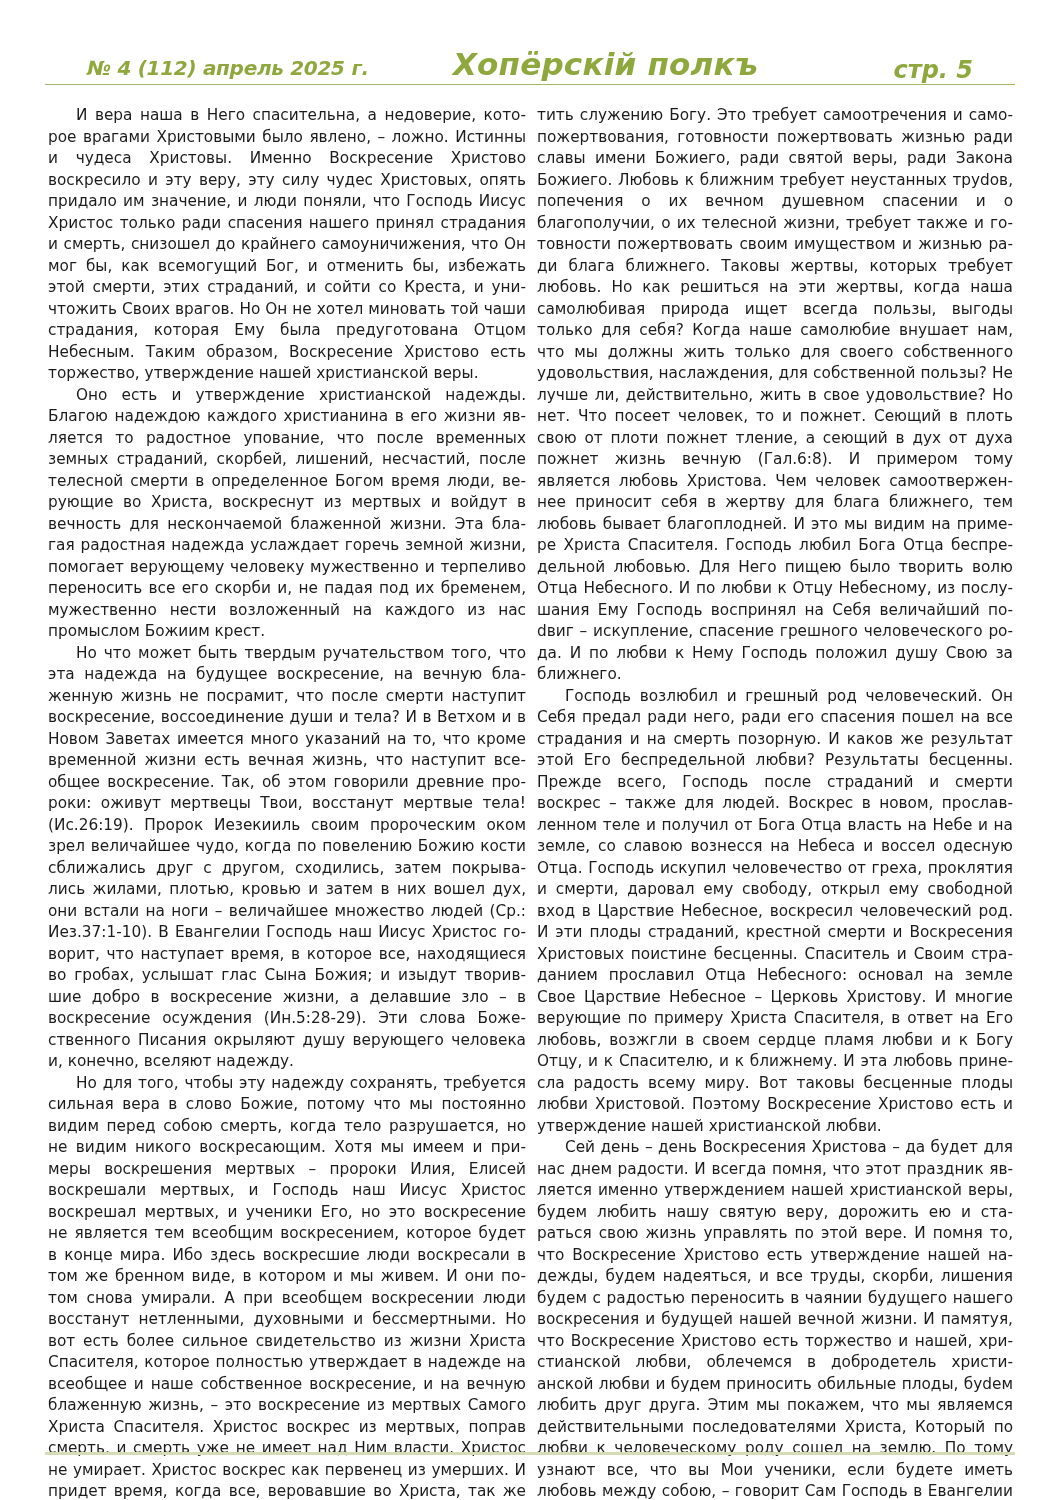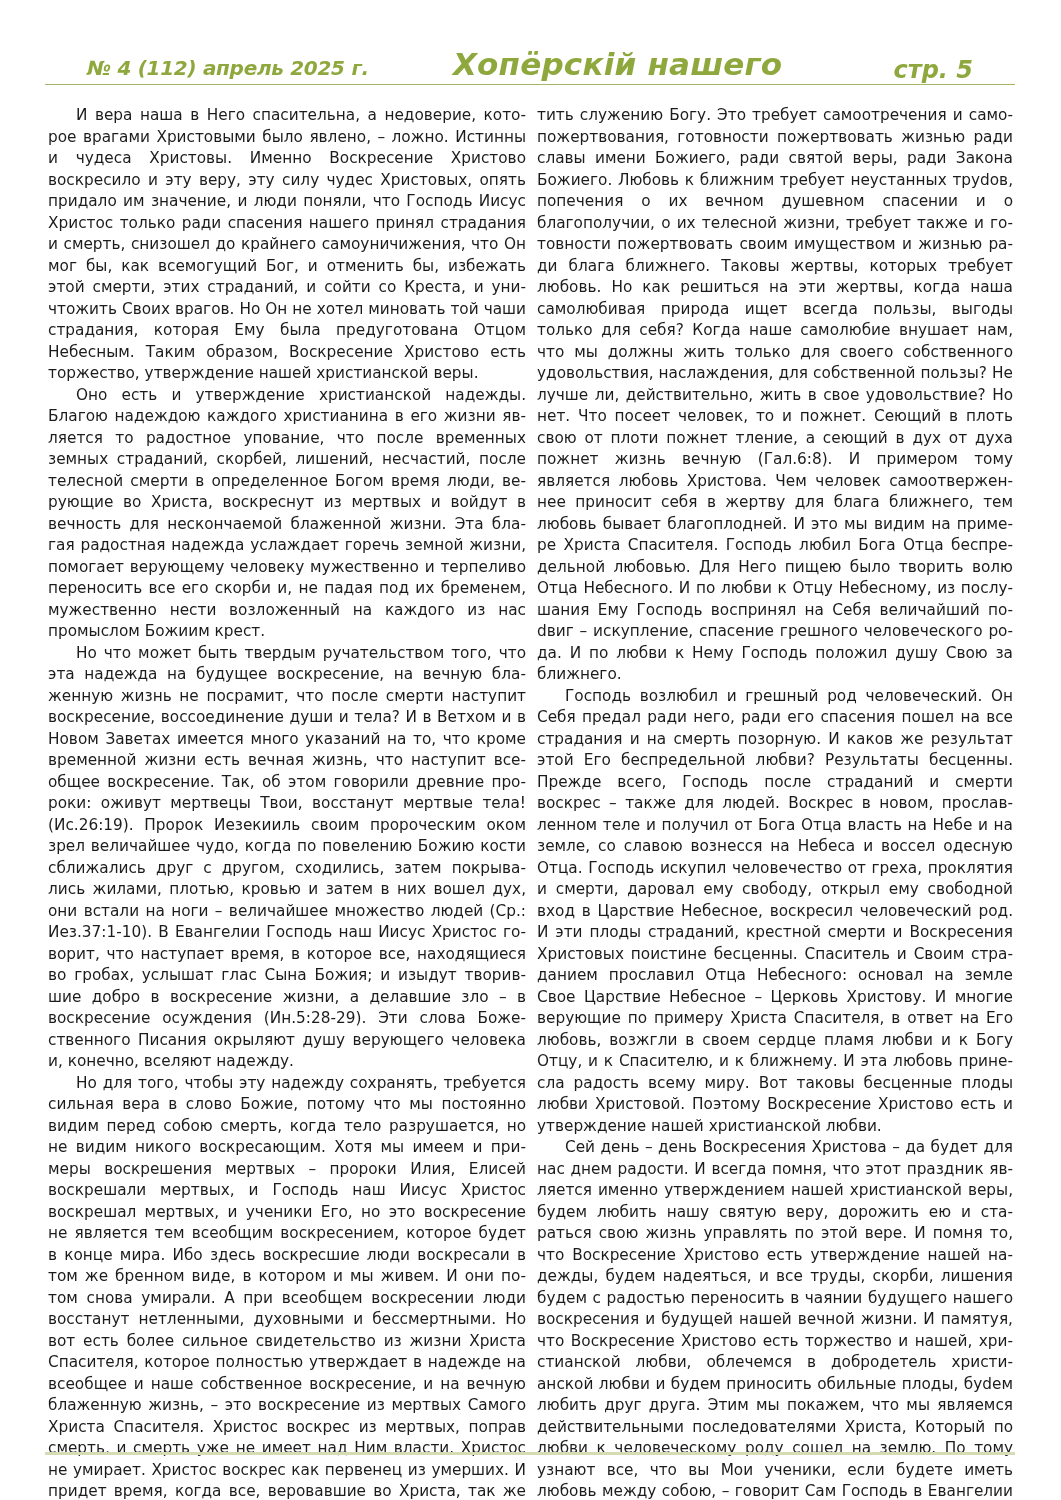--- a/index.html
+++ b/index.html
@@ -19,21 +19,21 @@
   .col-left { left:48px; width:478px; }
   .col-right { left:537px; width:476px; }
   .col p { margin:0; text-indent:28px; }
   .col p.cont { text-indent:0; }
 </style>
 </head>
 <body>
 
 <div class="header">
   <span class="hdr hdr-issue">№ 4 (112) апрель 2025 г.</span>
-  <span class="hdr hdr-title">Хопёрскій нашего</span>
+  <span class="hdr hdr-title">Хопёрскій полкъ</span>
   <span class="hdr hdr-page">стр. 5</span>
 </div>
 <div class="rule rule-top"></div>
 
 <div class="col col-left">
   <p>И вера наша в Него спасительна, а недоверие, кото­рое врагами Христовыми было явлено, – ложно. Истинны и чудеса Христовы. Именно Воскресение Христово воскресило и эту веру, эту силу чудес Христовых, опять придало им значение, и люди поняли, что Господь Иисус Христос только ради спасения нашего принял страдания и смерть, снизошел до крайнего самоуничижения, что Он мог бы, как всемогущий Бог, и отменить бы, избежать этой смерти, этих страданий, и сойти со Креста, и уни­чтожить Своих врагов. Но Он не хотел миновать той ча­ши страдания, которая Ему была предуготована Отцом Небесным. Таким образом, Воскресение Христово есть торжество, утверждение нашей христианской веры.</p>
   <p>Оно есть и утверждение христианской надежды. Благою надеждою каждого христианина в его жизни яв­ляется то радостное упование, что после временных земных страданий, скорбей, лишений, несчастий, после телесной смерти в определенное Богом время люди, ве­рующие во Христа, воскреснут из мертвых и войдут в вечность для нескончаемой блаженной жизни. Эта бла­гая радостная надежда услаждает горечь земной жизни, помогает верующему человеку мужественно и терпели­во переносить все его скорби и, не падая под их бреме­нем, мужественно нести возложенный на каждого из нас промыслом Божиим крест.</p>
   <p>Но что может быть твердым ручательством того, что эта надежда на будущее воскресение, на вечную бла­женную жизнь не посрамит, что после смерти наступит воскресение, воссоединение души и тела? И в Ветхом и в Новом Заветах имеется много указаний на то, что кроме временной жизни есть вечная жизнь, что наступит все­общее воскресение. Так, об этом говорили древние про­роки: оживут мертвецы Твои, восстанут мертвые тела! (Ис.26:19). Пророк Иезекииль своим пророческим оком зрел величайшее чудо, когда по повелению Божию кости сближались друг с другом, сходились, затем покрыва­лись жилами, плотью, кровью и затем в них вошел дух, они встали на ноги – величайшее множество людей (Ср.: Иез.37:1-10). В Евангелии Господь наш Иисус Христос го­ворит, что наступает время, в которое все, находящиеся во гробах, услышат глас Сына Божия; и изыдут творив­шие добро в воскресение жизни, а делавшие зло – в воскресение осуждения (Ин.5:28-29). Эти слова Боже­ственного Писания окрыляют душу верующего человека и, конечно, вселяют надежду.</p>
   <p>Но для того, чтобы эту надежду сохранять, требуется сильная вера в слово Божие, потому что мы постоянно видим перед собою смерть, когда тело разрушается, но не видим никого воскресающим. Хотя мы имеем и при­меры воскрешения мертвых – пророки Илия, Елисей воскрешали мертвых, и Господь наш Иисус Христос воскрешал мертвых, и ученики Его, но это воскресение не является тем всеобщим воскресением, которое будет в конце мира. Ибо здесь воскресшие люди воскресали в том же бренном виде, в котором и мы живем. И они по­том снова умирали. А при всеобщем воскресении люди восстанут нетленными, духовными и бессмертными. Но вот есть более сильное свидетельство из жизни Христа Спасителя, которое полностью утверждает в надежде на всеобщее и наше собственное воскресение, и на вечную блаженную жизнь, – это воскресение из мертвых Самого Христа Спасителя. Христос воскрес из мертвых, поправ смерть, и смерть уже не имеет над Ним власти. Христос не умирает. Христос воскрес как первенец из умерших. И придет время, когда все, веровавшие во Христа, так же воскреснут, но воскреснут уже в новом, прославленном теле, подобно тому, как воскрес Господь наш Иисус Хри­стос. Стало быть, воскресение Христово есть и утвер­ждение, и торжество нашей христианской надежды.</p>
 

